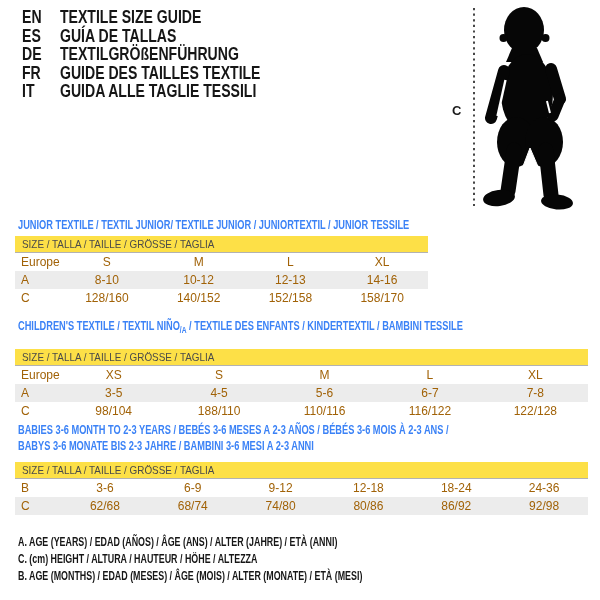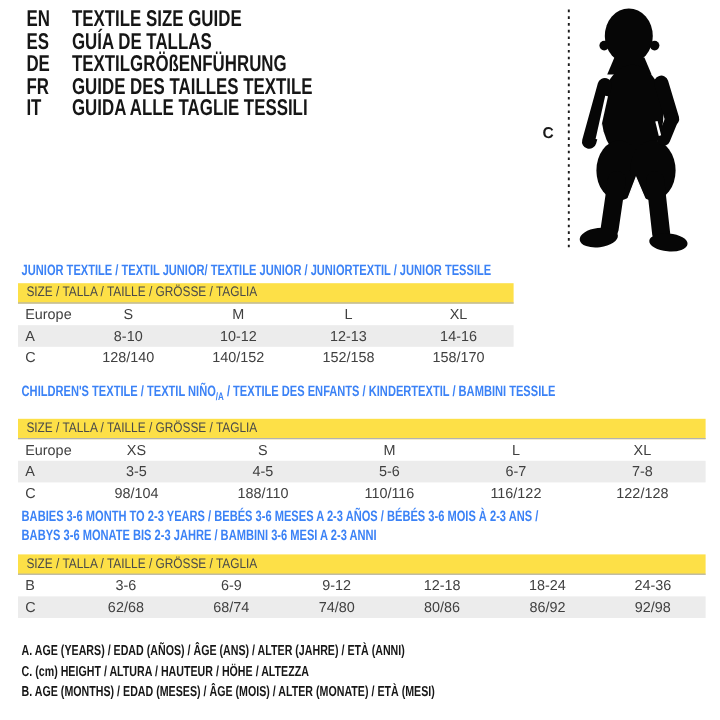--- a/index.html
+++ b/index.html
@@ -18,21 +18,21 @@
   .lang-code{width:38px;}
 
   
   .sec-title{left:18px;font-size:12.5px;font-weight:bold;line-height:15.5px;color:#3b82f6;}
   .subA{font-size:9px;vertical-align:-3px;}
 
   
   .stable{position:absolute;}
   .sizebar{height:17px;line-height:17px;background:#fde047;border-bottom:1px solid #b2b2b2;
            padding-left:7px;font-size:11.5px;color:#4a4a4a;box-sizing:border-box;}
-  .trow{display:flex;height:18px;line-height:18px;font-size:12px;color:#404040;}
+  .trow{display:flex;height:18px;line-height:18px;font-size:12px;color:#a16207;}
   .trow.alt{background:#ececec;}
   .tlabel{width:46px;padding-left:6px;box-sizing:border-box;text-align:left;}
   .tcell{flex:1;text-align:center;}
 
   
   .footnotes{left:18px;top:534px;font-size:12px;font-weight:bold;line-height:17px;}
 
   
   .fig-svg{left:440px;top:0;width:160px;height:215px;}
   .height-label{left:452px;top:103px;font-size:13px;font-weight:bold;color:#1a1a1a;}
@@ -107,21 +107,21 @@
   </div>
   <div class="trow alt">
     <div class="tlabel">A</div>
     <div class="tcell">8-10</div>
     <div class="tcell">10-12</div>
     <div class="tcell">12-13</div>
     <div class="tcell">14-16</div>
   </div>
   <div class="trow">
     <div class="tlabel">C</div>
-    <div class="tcell">128/140</div>
+    <div class="tcell">128/160</div>
     <div class="tcell">140/152</div>
     <div class="tcell">152/158</div>
     <div class="tcell">158/170</div>
   </div>
 </div>
 
 <div class="abs sec-title" style="top:319px;">
   <span class="cond"><span>CHILDREN'S TEXTILE / TEXTIL NIÑO</span><span class="subA">/A</span><span> / TEXTILE DES ENFANTS / KINDERTEXTIL / BAMBINI TESSILE</span></span>
 </div>
 <div class="stable" style="left:15px;top:349px;width:573px;">

